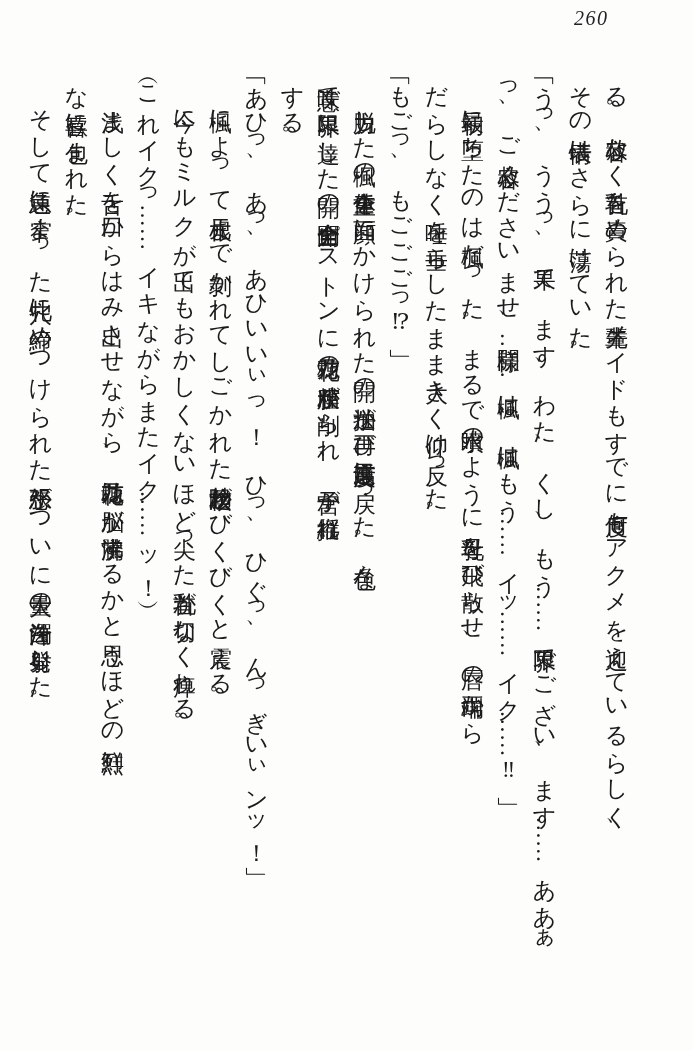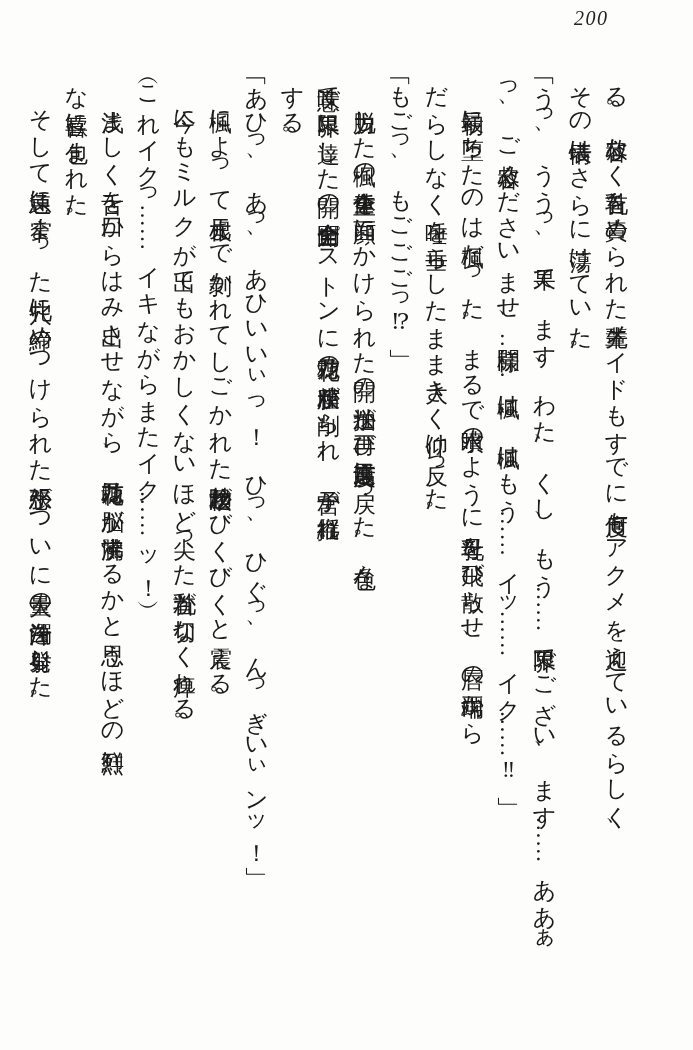--- a/index.html
+++ b/index.html
@@ -42,21 +42,21 @@
   }
   .tcol {
     margin: 0;
     white-space: nowrap;
   }
 </style>
 </head>
 <body>
 
 <div class="book-page">
-  <div class="page-number">200</div>
+  <div class="page-number">260</div>
 
   <div class="text-area">
 
       <p class="tcol">る。容赦なく乳首を責められた先輩メイドもすでに何度もアクメを迎えているらしく、</p>
 
       <p class="tcol">その表情はさらに蕩けていた。</p>
 
       <p class="tcol">「うっ、ううっ、果て、ます、わた、くし、もう……限界でござい、ます……ああぁ</p>
 
       <p class="tcol">っ、ご容赦くださいませ、開様……楓は、楓はもう……イッ……イク……‼」</p>

